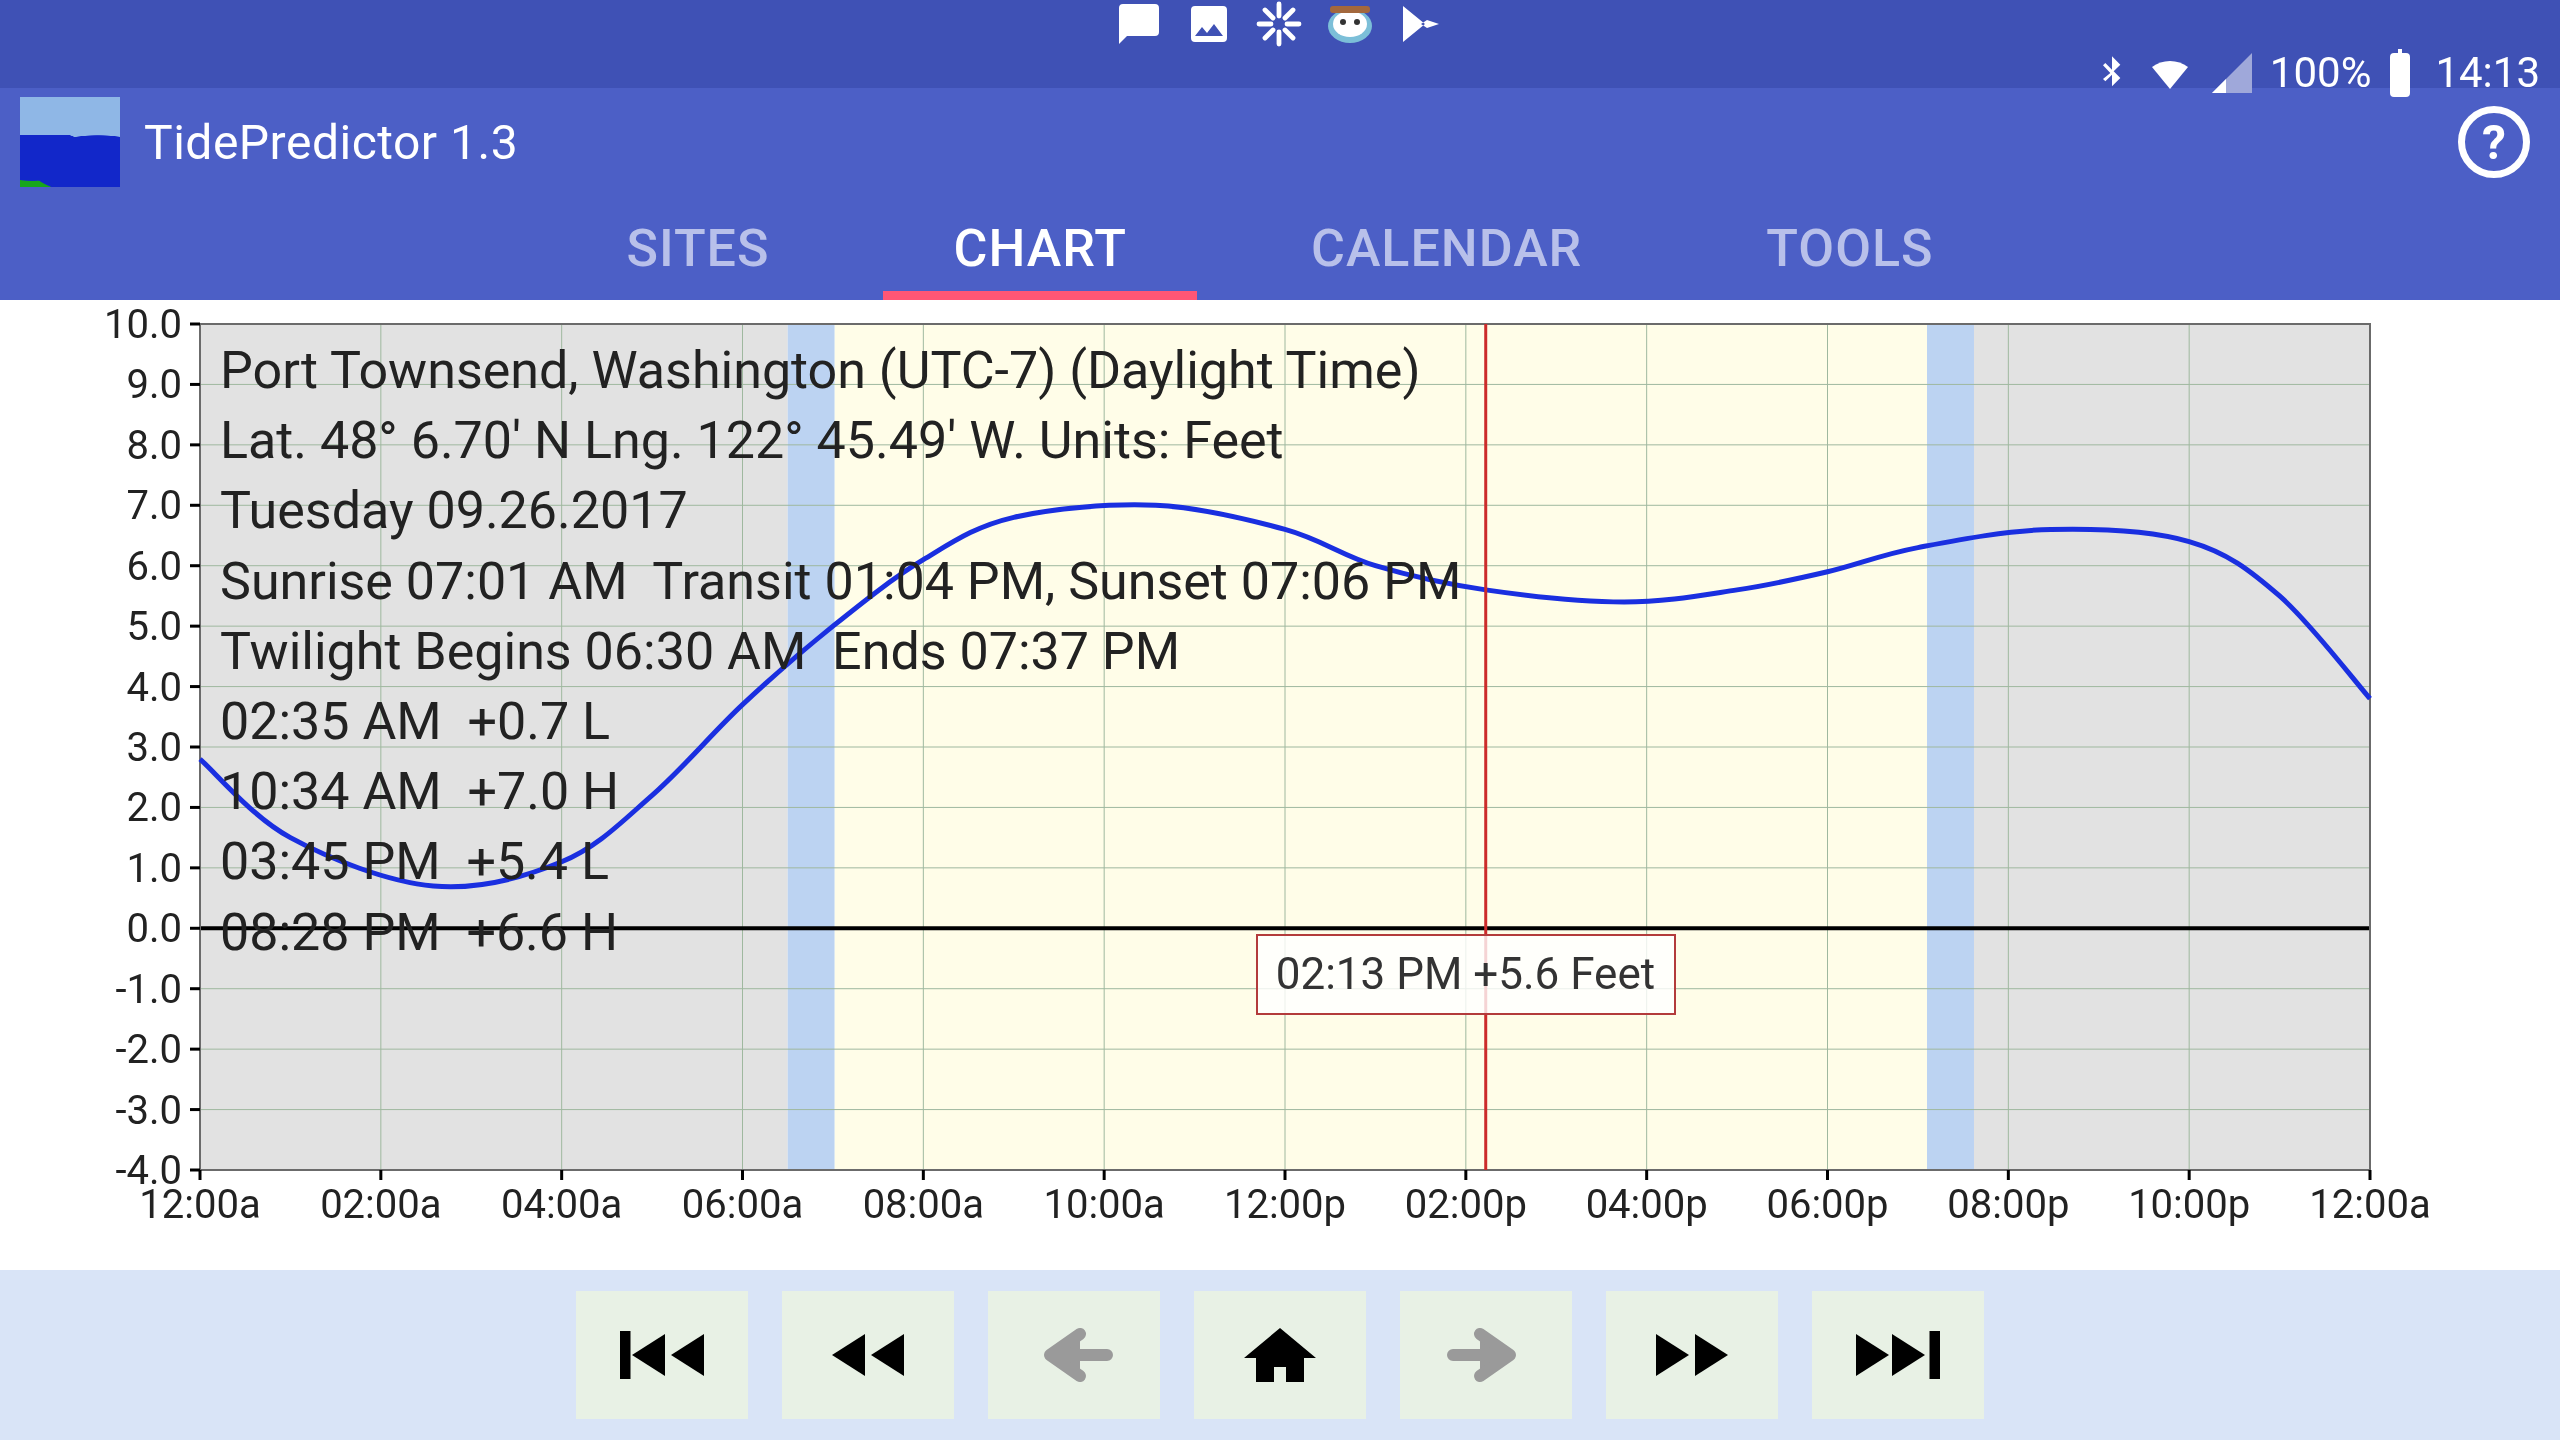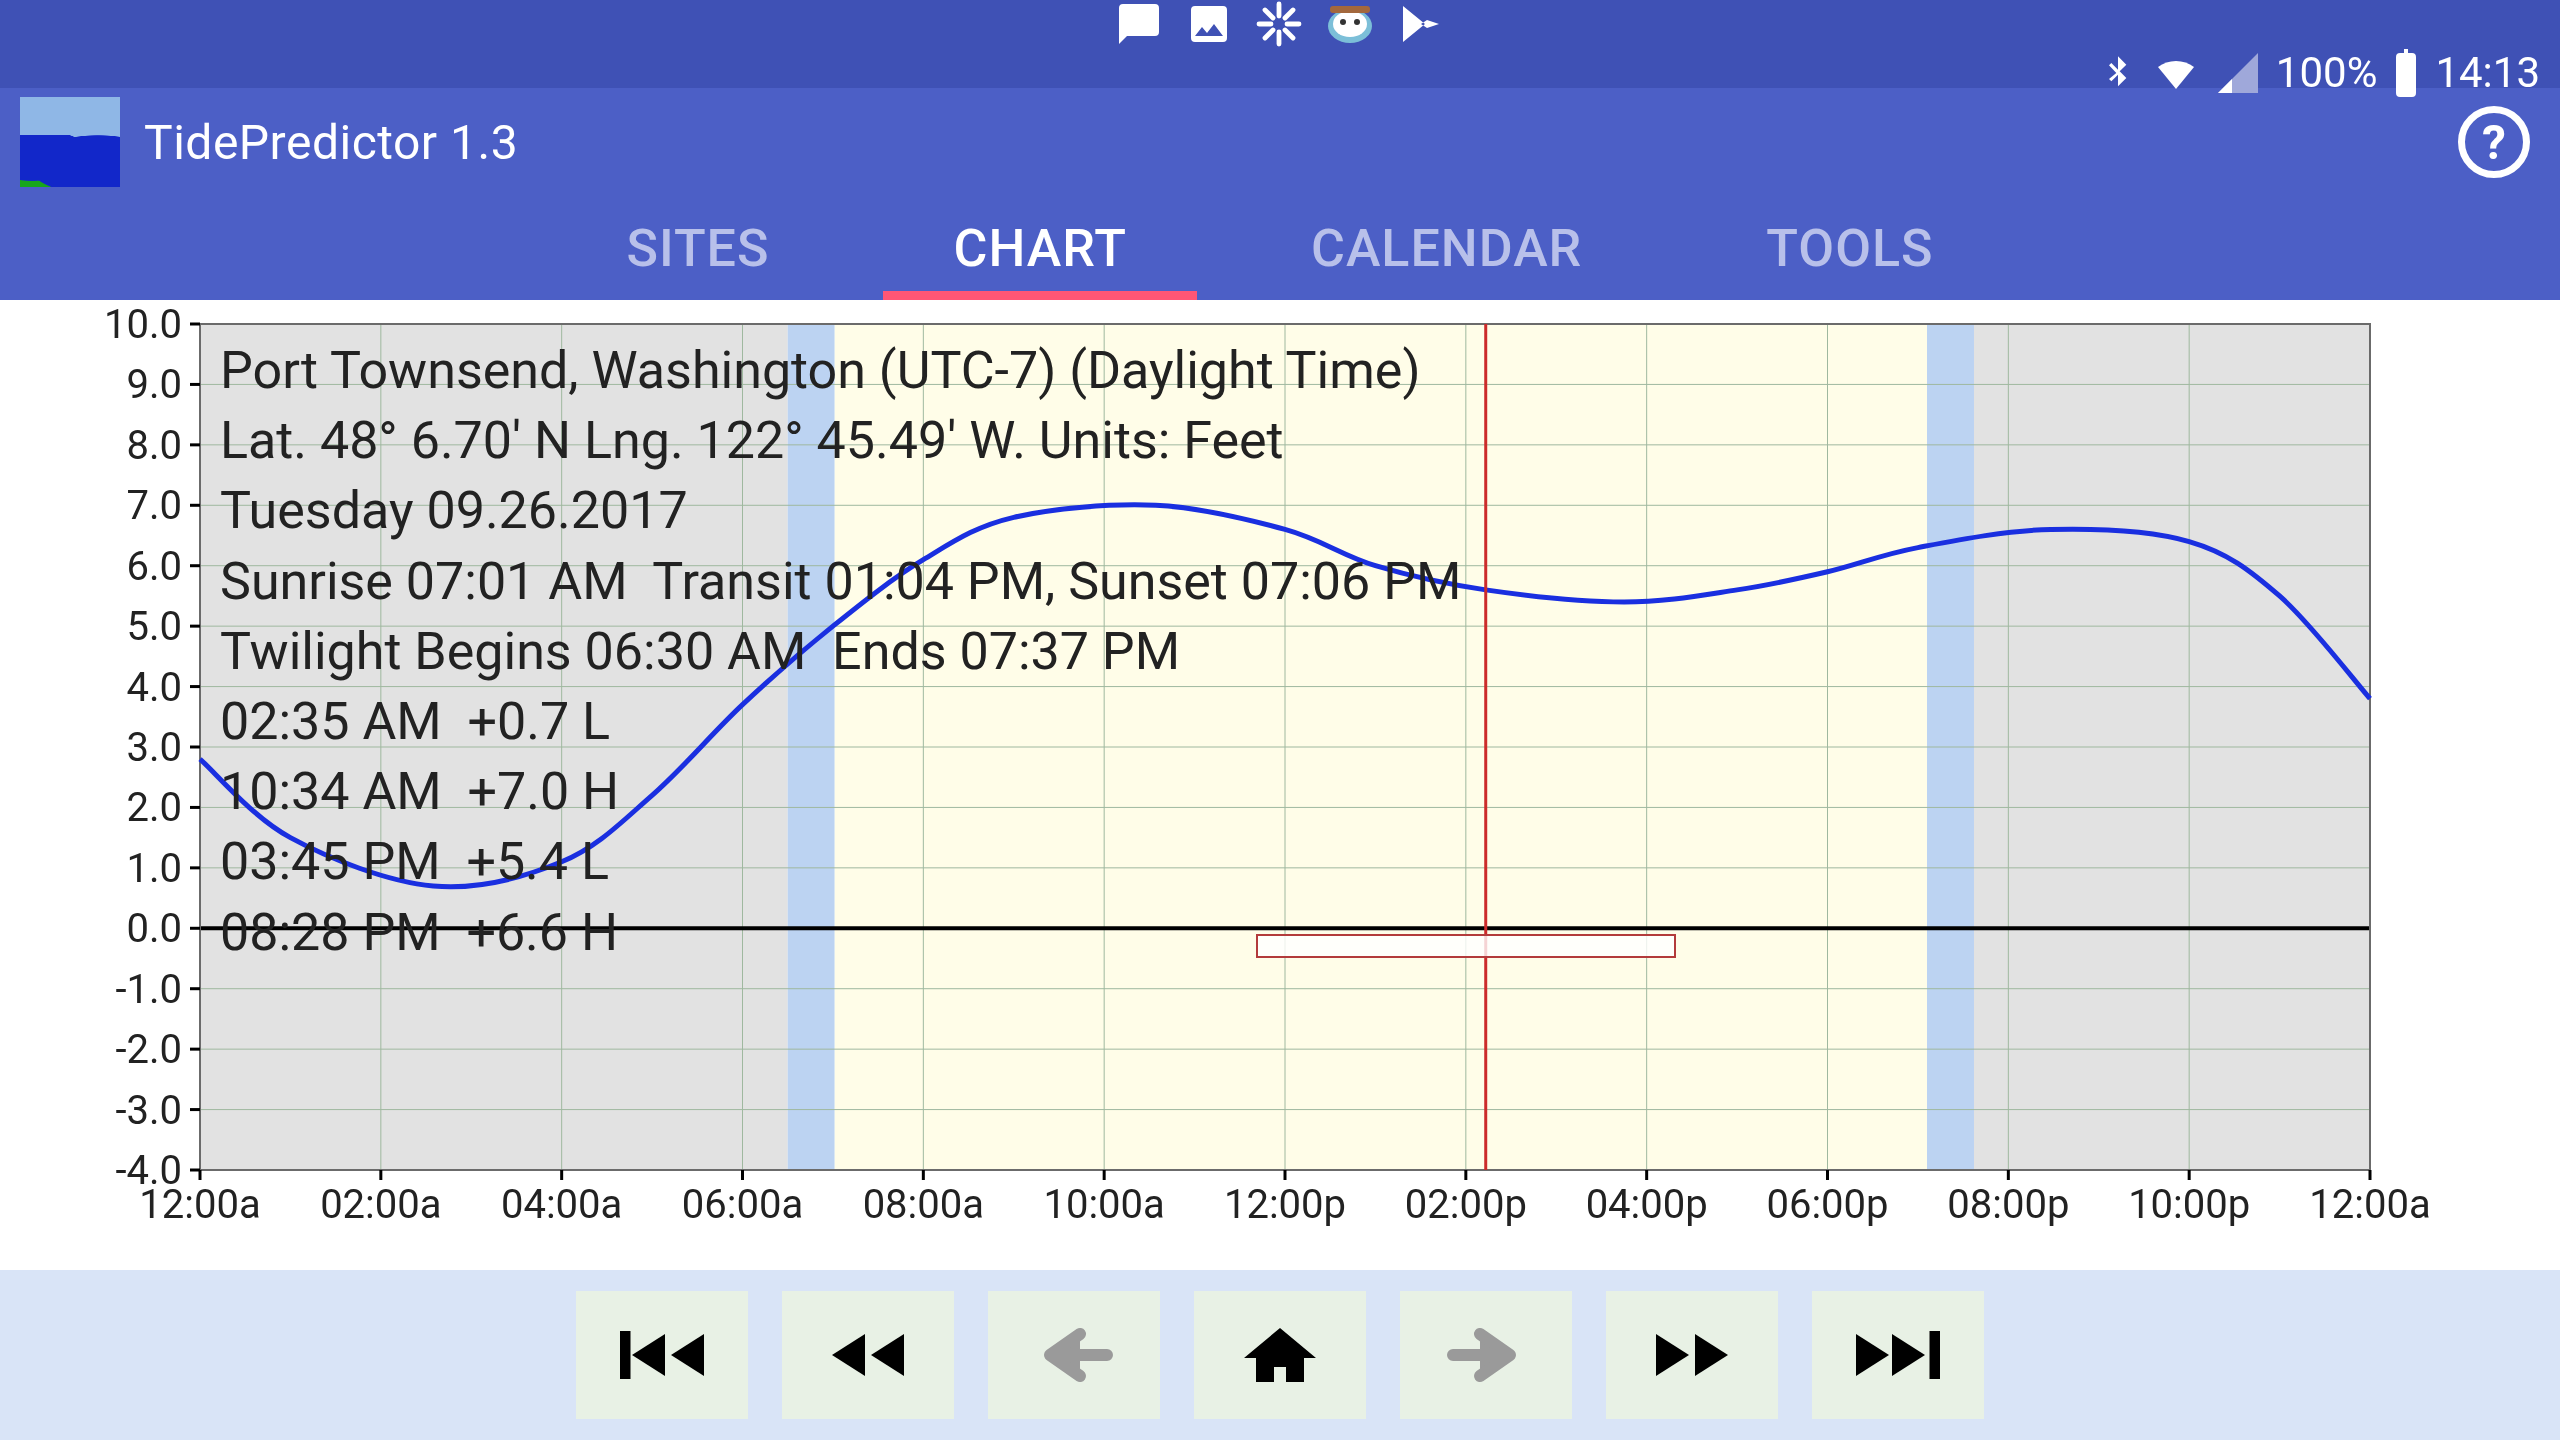--- a/index.html
+++ b/index.html
@@ -174,21 +174,21 @@
           <path fill="#9fa8da" d="M2 22h20V2L2 22z"></path>
           <path fill="#fff" d="M2 22h7v-7L2 22z"></path>
         </svg>
     </span>
     <span>100%</span>
     <span class="status-icon">
       <svg width="30" height="48" viewBox="0 0 14 24">
           <path fill="#fff" d="M10 2H8V0H6v2H4a2 2 0 0 0-2 2v18a2 2 0 0 0 2 2h6a2 2 0 0 0 2-2V4a2 2 0 0 0-2-2z"></path>
         </svg>
     </span>
-    <span style="">14:13</span>
+    <span style="margin-left:6px;">14:13</span>
   </div>
 </div>
 
 <div class="app-bar">
   <div class="app-logo"></div>
   <div class="app-title">TidePredictor 1.3</div>
   <div class="help-btn">?</div>
 </div>
 
 <div class="tabs">
@@ -309,20 +309,21 @@
     <div class="info-line">Tuesday 09.26.2017</div>
     <div class="info-line">Sunrise 07:01 AM  Transit 01:04 PM, Sunset 07:06 PM</div>
     <div class="info-line">Twilight Begins 06:30 AM  Ends 07:37 PM</div>
     <div class="info-line">02:35 AM  +0.7 L</div>
     <div class="info-line">10:34 AM  +7.0 H</div>
     <div class="info-line">03:45 PM  +5.4 L</div>
     <div class="info-line">08:28 PM  +6.6 H</div>
   </div>
 
   <div class="cursor-box" id="cursor-box" style="left: 1255.72px; top: 634.286px; width: 420px;">
+    <div>02:13 PM +5.6 Feet</div>
   </div>
 </div>
 
 <div class="nav-bar">
   <div class="nav-btn">
     <svg viewBox="0 0 60 40">
         <rect x="2" y="4" width="7" height="32" fill="#000"></rect>
         <polygon points="34,20 12,6 12,34" transform="scale(-1,1) translate(-44,0)" fill="#000"></polygon>
         <polygon points="58,20 36,6 36,34" transform="scale(-1,1) translate(-94,0)" fill="#000"></polygon>
       </svg>

